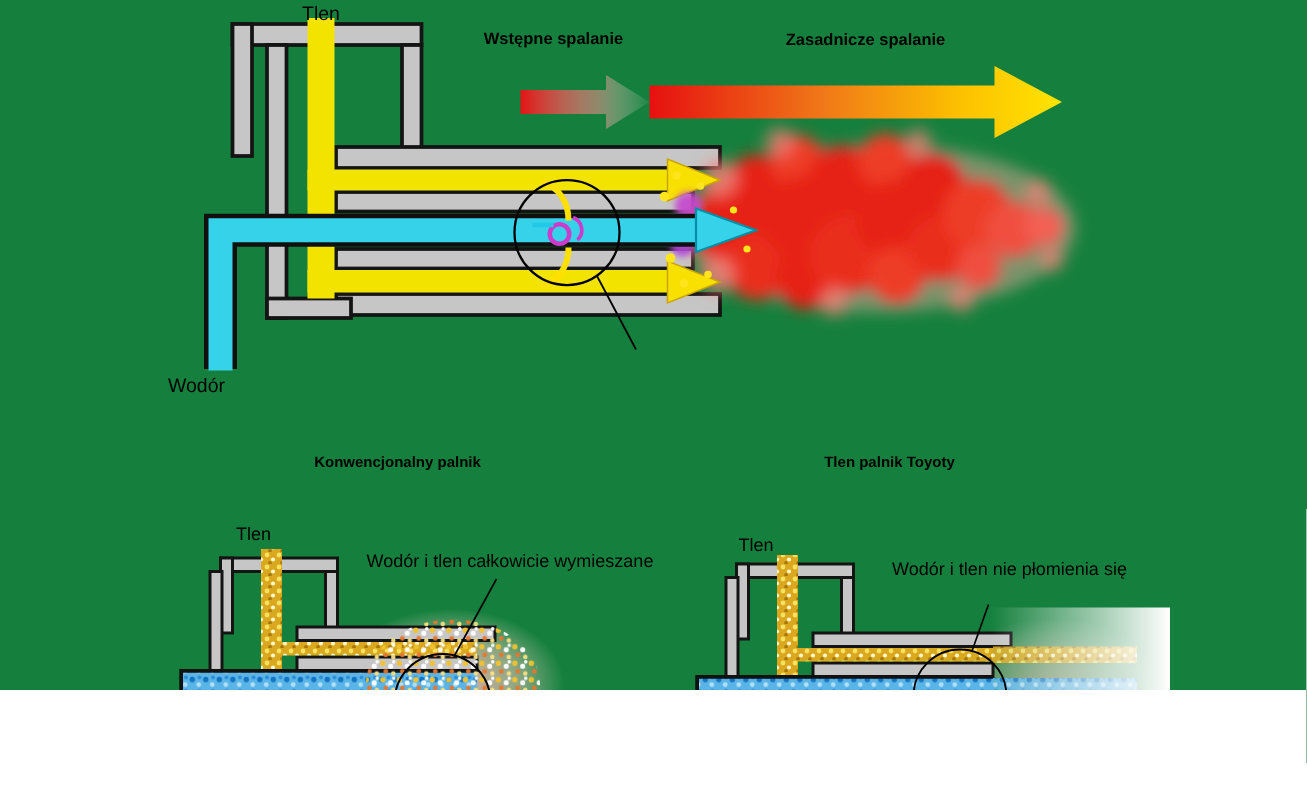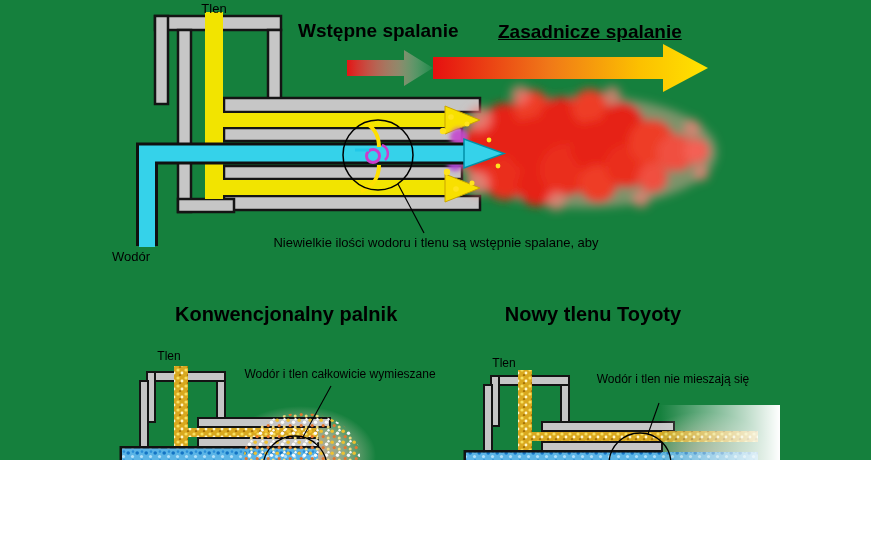--- a/index.html
+++ b/index.html
@@ -3,22 +3,22 @@
 <meta charset="utf-8">
 <style>
   html,body{margin:0;padding:0;background:#fff;}
   .stage{position:relative;width:871px;height:460px;background:#15803d;overflow:hidden;
          font-family:"Liberation Sans",sans-serif;color:#000;}
   .art{position:absolute;left:0;top:0;z-index:1;}
   .lbl{position:absolute;z-index:2;text-align:center;white-space:nowrap;}
   .b{font-weight:bold;}
   .fs12{font-size:12px;}
   .fs13{font-size:13px;}
-  .fs135{font-size:19px;}
-  .fs145{font-size:20px;}
+  .fs135{font-size:11px;}
+  .fs145{font-size:10px;}
   .multiline{white-space:normal;line-height:1.38;}
 </style>
 </head>
 <body>
 
 <div class="stage">
 
 <svg class="art" width="871" height="538" viewBox="0 0 871 538">
   <defs>
     <linearGradient id="gradPre" x1="347" y1="0" x2="433" y2="0" gradientUnits="userSpaceOnUse">
@@ -200,39 +200,38 @@
     <rect x="660" y="405" width="120" height="112" fill="url(#fadeWhite)"></rect>
     <circle cx="640" cy="464" r="31" fill="none" stroke="#000" stroke-width="1.3"></circle>
     <path d="M 648,434 L 659,403" stroke="#000" stroke-width="1.1" fill="none"></path>
   </g>
 </svg>
 
 <div class="lbl fs13" style="left:193px;top:1px;width:42px;">Tlen</div>
 
 <div class="lbl fs135 b" style="left:298px;top:20px;width:142px;">Wstępne spalanie</div>
 
-<div class="lbl fs135 b" style="left:498px;top:21px;width:158px;text-decoration:underline;">Zasadnicze spalanie</div>
+<div class="lbl fs135 b" style="left:498px;top:21px;width:158px;">Zasadnicze spalanie</div>
 
 <div class="lbl fs13" style="left:101px;top:249px;width:60px;">Wodór</div>
 
 <div class="lbl fs13 multiline" style="left:214px;top:234px;width:444px;">
-  <div>Niewielkie ilości wodoru i tlenu są wstępnie spalane, aby</div>
 </div>
 
 <div class="lbl fs145 b" style="left:175px;top:303px;width:180px;">Konwencjonalny palnik</div>
 
-<div class="lbl fs145 b" style="left:503px;top:303px;width:180px;">Nowy tlenu Toyoty</div>
+<div class="lbl fs145 b" style="left:503px;top:303px;width:180px;">Tlen palnik Toyoty</div>
 
 <div class="lbl fs12" style="left:148px;top:349px;width:42px;">Tlen</div>
 
 <div class="lbl fs12" style="left:98px;top:514px;width:60px;">Wodór</div>
 
 <div class="lbl fs12" style="left:235px;top:367px;width:210px;text-align:center;">Wodór i tlen całkowicie wymieszane</div>
 
 <div class="lbl fs12" style="left:483px;top:356px;width:42px;">Tlen</div>
 
 <div class="lbl fs12" style="left:442px;top:516px;width:60px;">Wodór</div>
 
 <div class="lbl fs12 multiline" style="left:587px;top:371px;width:172px;">
-  <div>Wodór i tlen nie mieszają się</div>
+  <div>Wodór i tlen nie płomienia się</div>
 </div>
 
 </div>
 
 </body></html>

